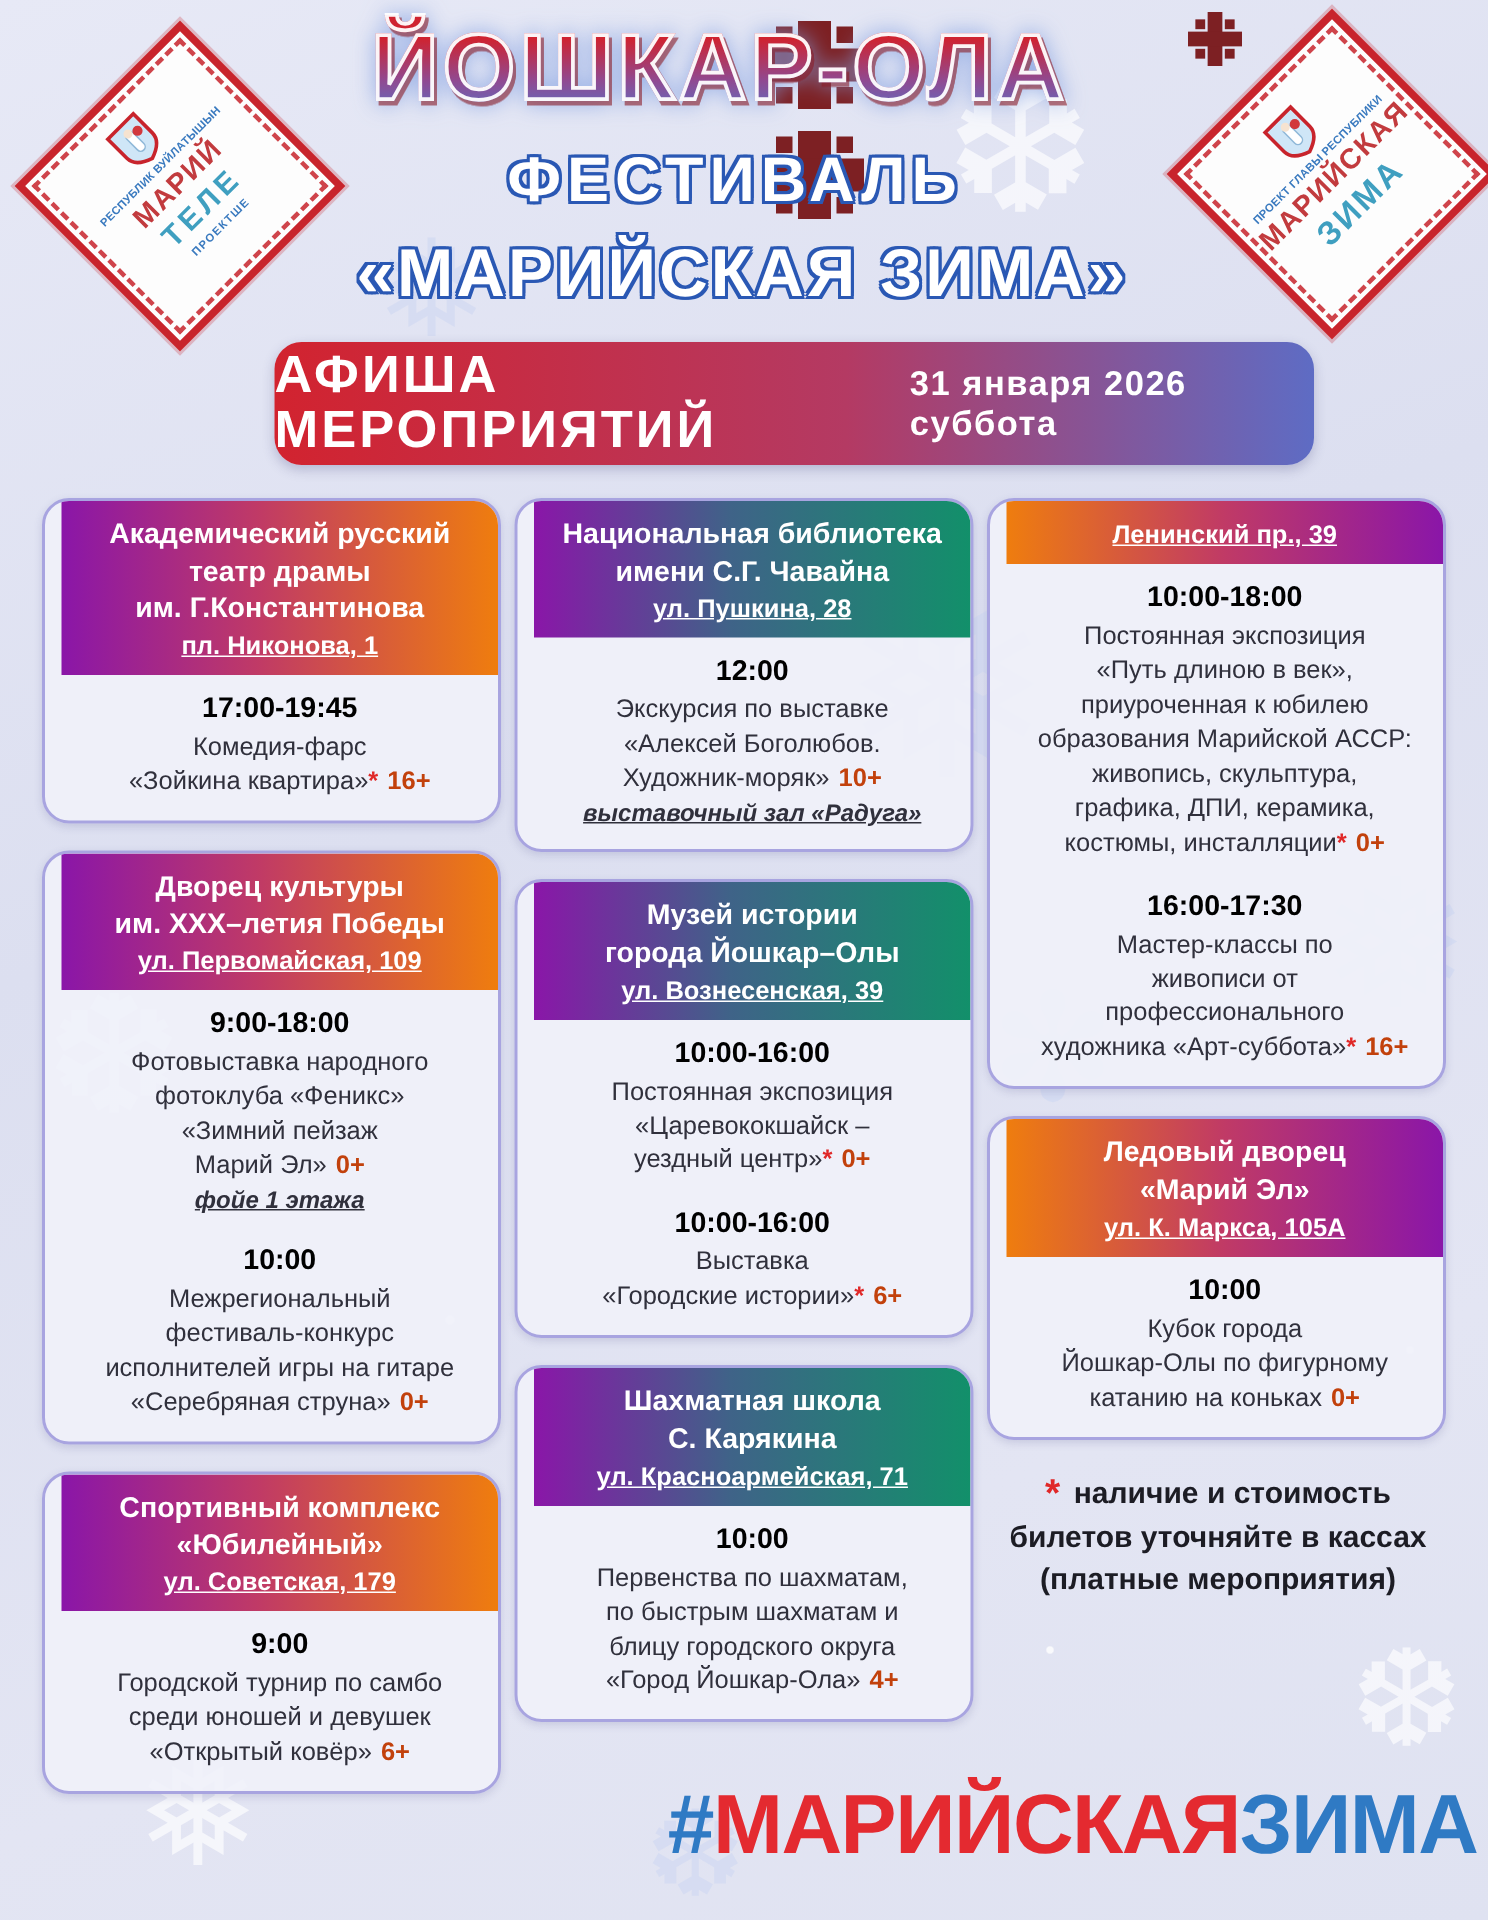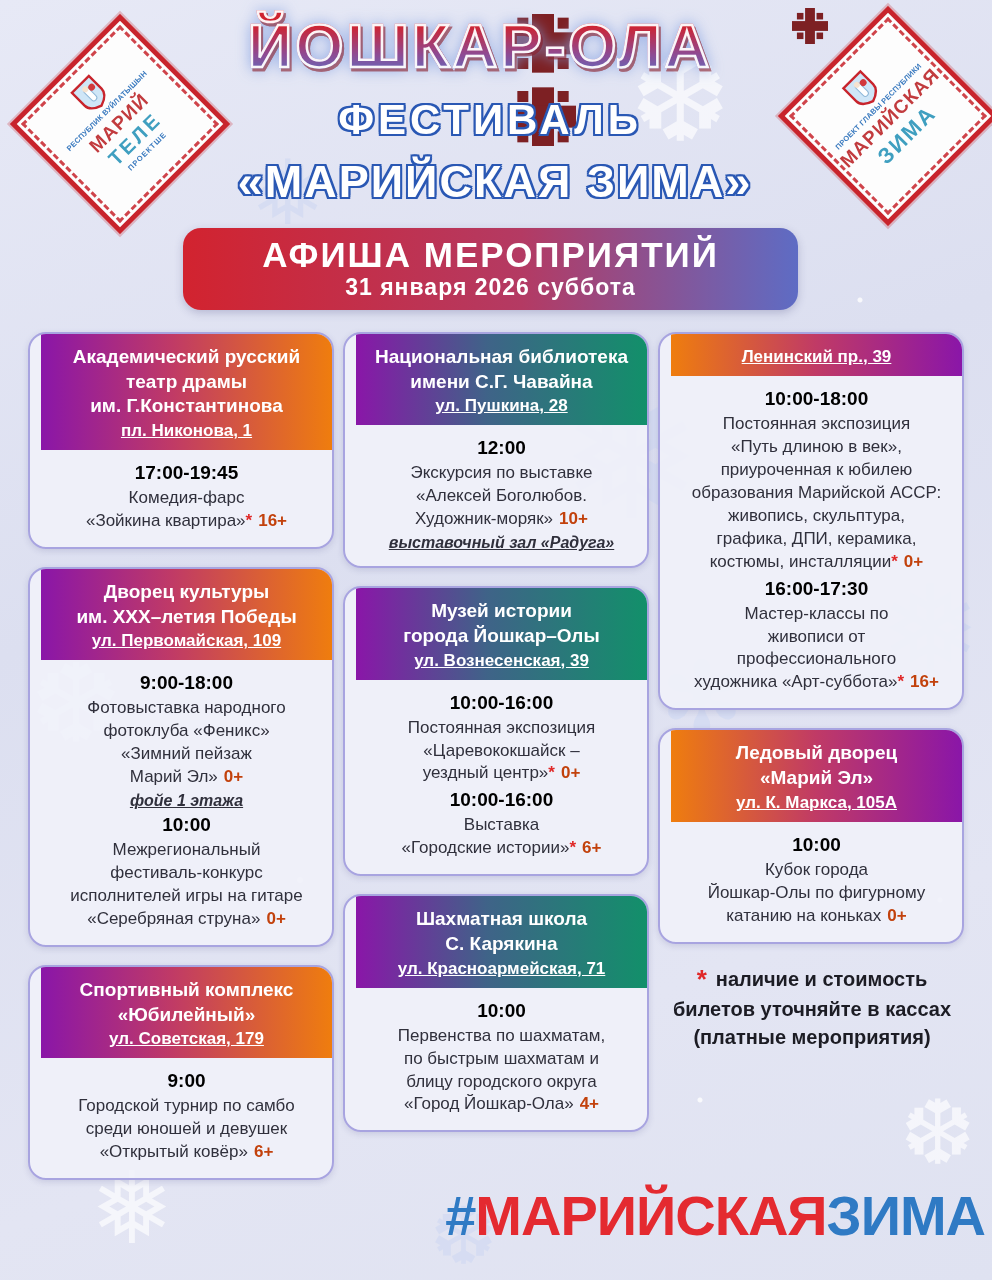--- a/index.html
+++ b/index.html
@@ -39,43 +39,43 @@
     -webkit-background-clip:text;background-clip:text;color:transparent;
     -webkit-text-stroke:2.5px rgba(255,255,255,.95);
     filter:drop-shadow(2px 3px 0 rgba(140,29,38,.6)) drop-shadow(0 0 7px rgba(130,160,225,.8));}
   .outline-text{position:absolute;text-align:center;color:#fff;font-weight:800;
     text-shadow:-2px 0 0 #2a58b4,2px 0 0 #2a58b4,0 -2px 0 #2a58b4,0 2px 0 #2a58b4,
       -2px -2px 0 #2a58b4,2px 2px 0 #2a58b4,-2px 2px 0 #2a58b4,2px -2px 0 #2a58b4;}
   .fest1{left:190px;top:96px;width:600px;font-size:42px;letter-spacing:4px;}
   .fest2{left:150px;top:156px;width:690px;font-size:45px;letter-spacing:2px;}
 
   
-  .banner{position:absolute;left:183px;top:228px;width:615px;height:82px;border-radius:18px;
+  .banner{position:absolute;left:183px;top:228px;width:693px;height:82px;border-radius:18px;
     background:linear-gradient(90deg,#d2232f 0%,#b43a63 55%,#5e6cc4 100%);
-    display:flex;flex-direction:column;align-items:center;justify-content:center;
+    display:flex;flex-direction:row;align-items:center;justify-content:center;
     box-shadow:0 3px 8px rgba(60,60,120,.25);}
   .banner-title{color:#fff;font-size:35px;font-weight:800;letter-spacing:2px;line-height:1.05;}
   .banner-date{color:#fff;font-size:23px;font-weight:700;letter-spacing:1px;}
 
   
   .ornament{position:absolute;}
 
   
   .col{position:absolute;top:332px;width:306px;}
   .col1{left:28px;} .col2{left:343px;} .col3{left:658px;}
   .card{border-radius:18px;border:2px solid #a8a4e0;overflow:hidden;margin-bottom:18px;
     background:rgba(240,241,250,.92);box-shadow:0 2px 6px rgba(80,80,140,.18);padding-left:11px;}
   .card-header{padding:11px 6px 9px;text-align:center;color:#fff;}
   .grad-po{background:linear-gradient(90deg,#8a16a8 0%,#c03a66 45%,#ef7d0e 100%);}
   .grad-pg{background:linear-gradient(90deg,#8a16a8 0%,#3f6388 45%,#12906a 100%);}
   .grad-op{background:linear-gradient(90deg,#ef7d0e 0%,#c03a66 50%,#8a16a8 100%);}
   .venue-title{white-space:pre-line;font-size:19px;font-weight:800;line-height:1.3;}
   .venue-address{font-size:17px;font-weight:700;text-decoration:underline;margin-top:2px;}
   .card-body{padding:12px 8px 14px;text-align:center;}
-  .event + .event{margin-top:4px;}
+  .event + .event{margin-top:20px;}
   .event-time{color:#000000;font-size:19px;font-weight:800;margin-bottom:3px;}
   .event-desc{white-space:pre-line;font-size:17px;line-height:1.35;font-weight:500;color:#30303c;}
   .star{color:#e02828;font-weight:800;}
   .age{margin-left:6px;font-weight:700;color:#c2410c;}
   .event-note{margin-top:3px;font-size:16px;font-style:italic;font-weight:700;
     text-decoration:underline;color:#30303c;}
 
   
   .footnote{margin:20px 0 0 -20px;width:348px;text-align:center;}
   .fstar{color:#e02828;font-size:26px;font-weight:900;margin-right:9px;vertical-align:-2px;}

